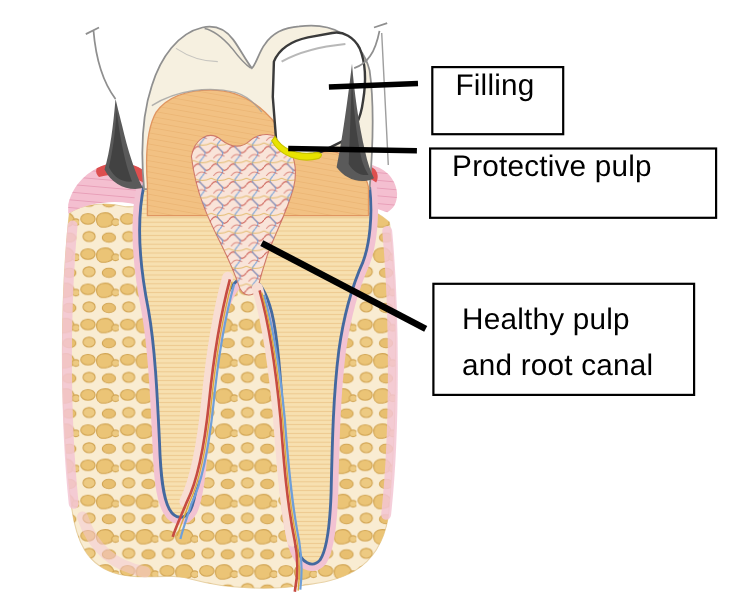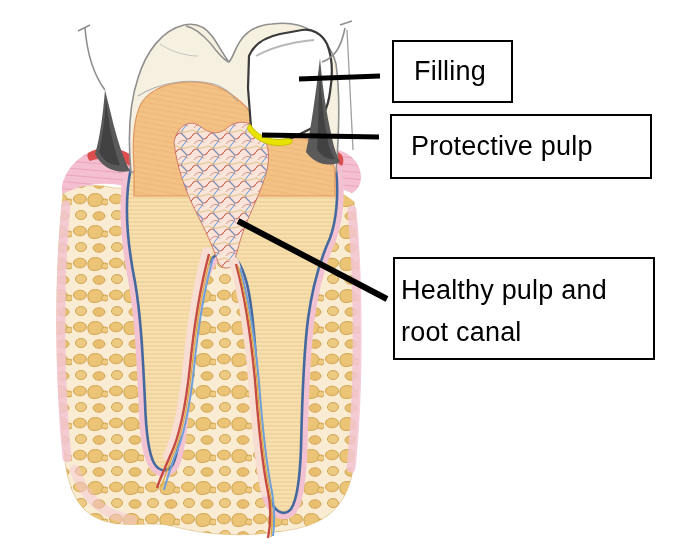--- a/index.html
+++ b/index.html
@@ -14,24 +14,24 @@
   .callout{
     position:absolute;
     box-sizing:border-box;
     background:#ffffff;
     border:2px solid #000000;
     color:#000000;
     font-size:27px;
     letter-spacing:0.2px;
     white-space:normal;
   }
-  .callout.one-line{display:flex;align-items:center;}
+  .callout.one-line{display:flex;margin-top:20px;}
   #c-filling{left:392px;top:40px;width:121px;height:63px;padding-left:20px;}
   #c-liner{left:390px;top:114px;width:262px;height:65px;padding-left:19px;}
-  #c-pulp{left:393px;top:257px;width:262px;height:103px;padding:10px 10px 0 6px;line-height:42px;}
+  #c-pulp{left:393px;top:257px;width:239px;height:103px;padding:10px 10px 0 25px;line-height:42px;}
 </style>
 </head>
 <body>
 
 <div class="stage">
 
 <svg width="679" height="552" viewBox="0 0 679 552">
   <defs>
     <pattern id="pat-bone" width="36" height="32" patternUnits="userSpaceOnUse">
       <ellipse cx="8" cy="7" rx="6.5" ry="4.8" fill="#eac271" stroke="#cfa04b" stroke-width="1"></ellipse>

